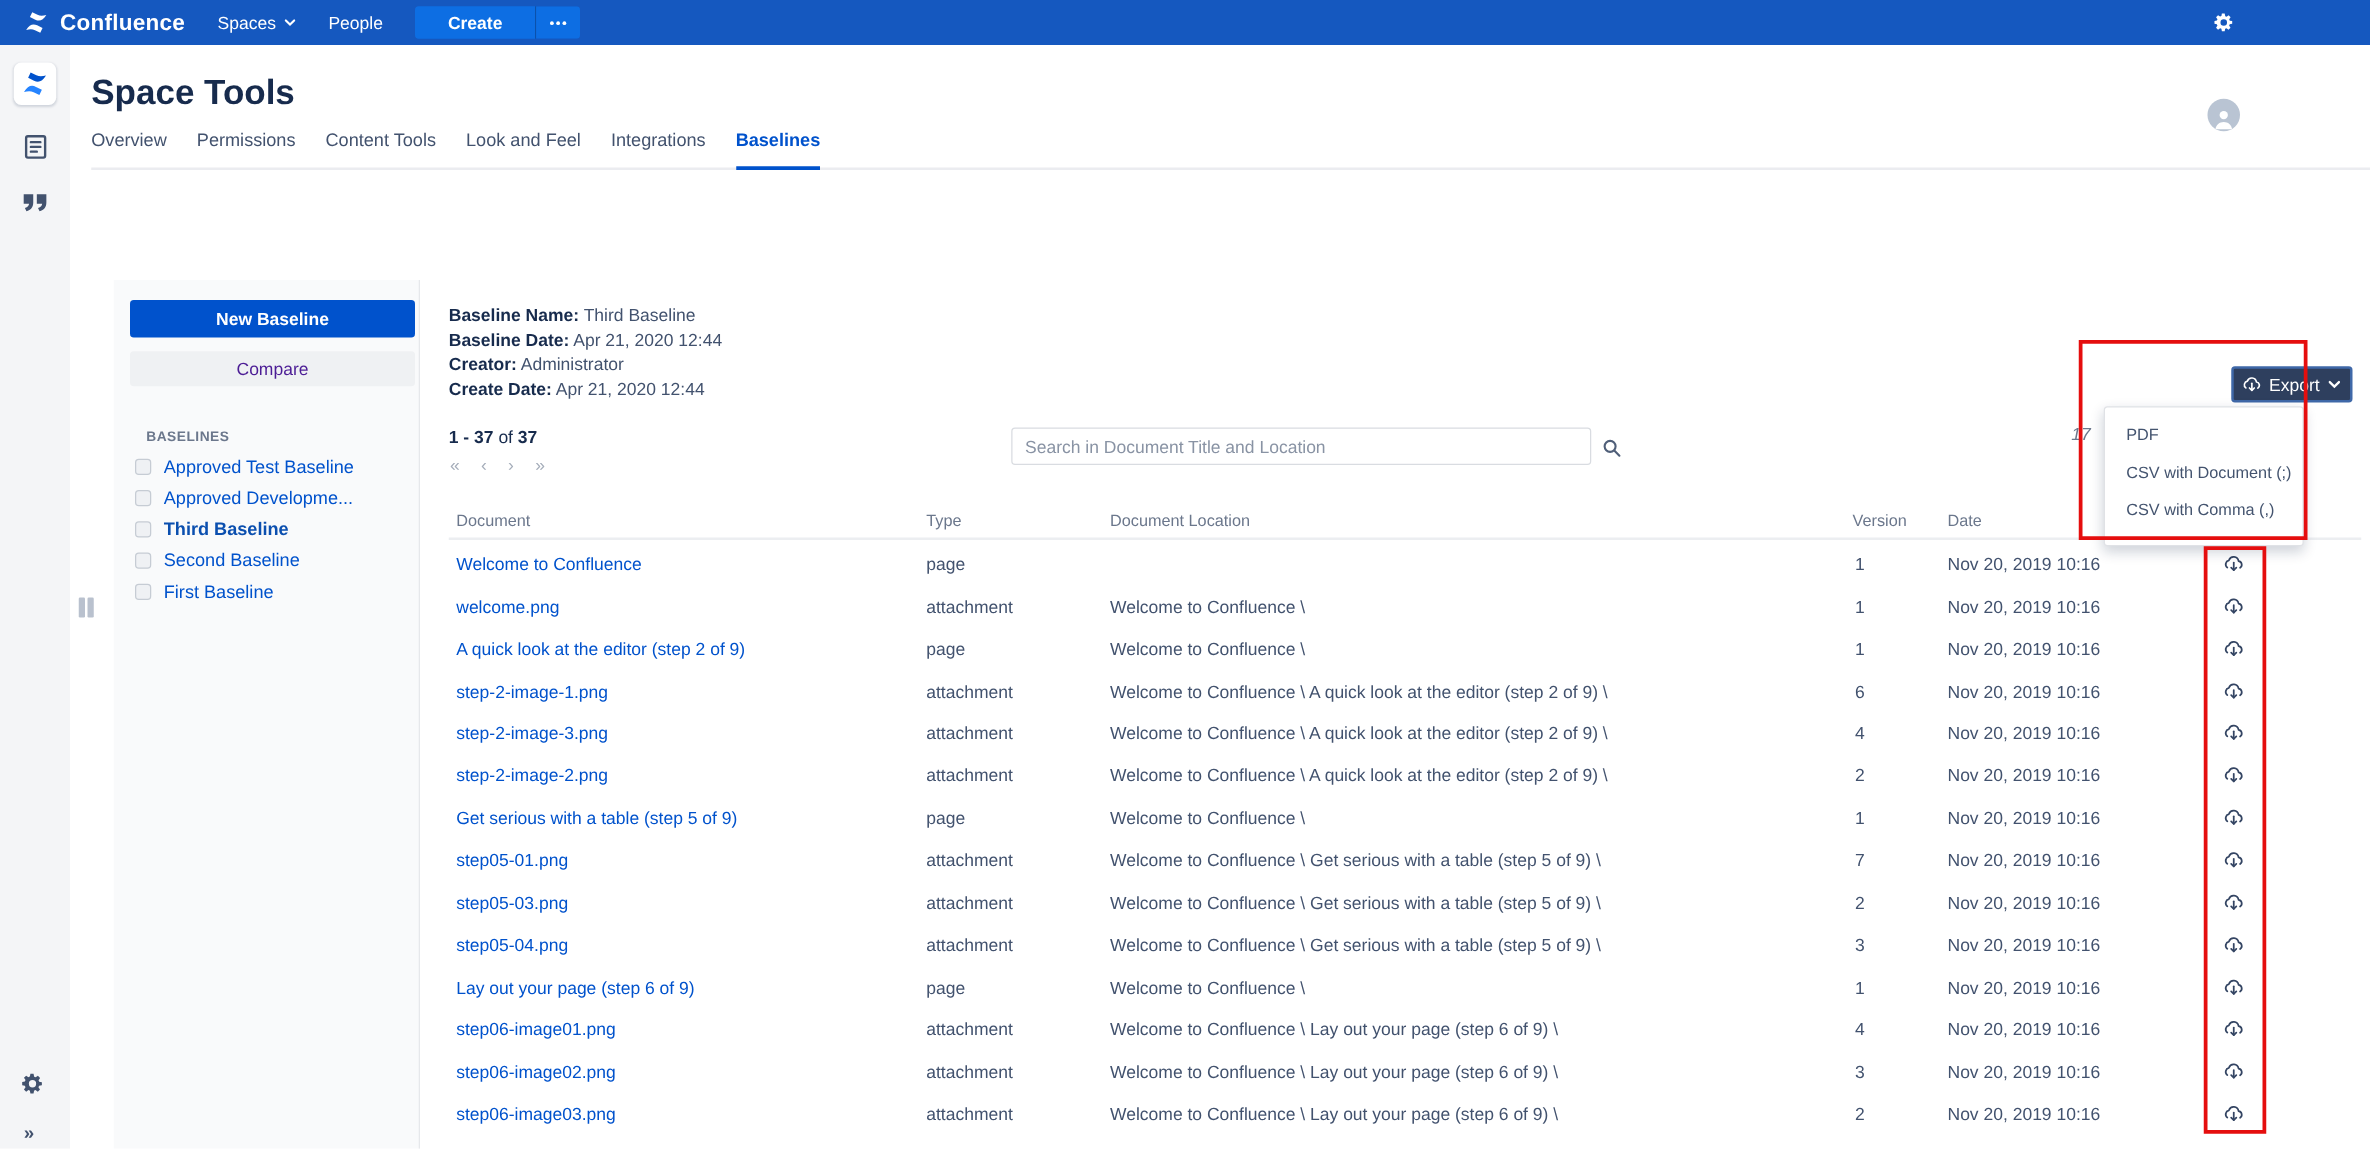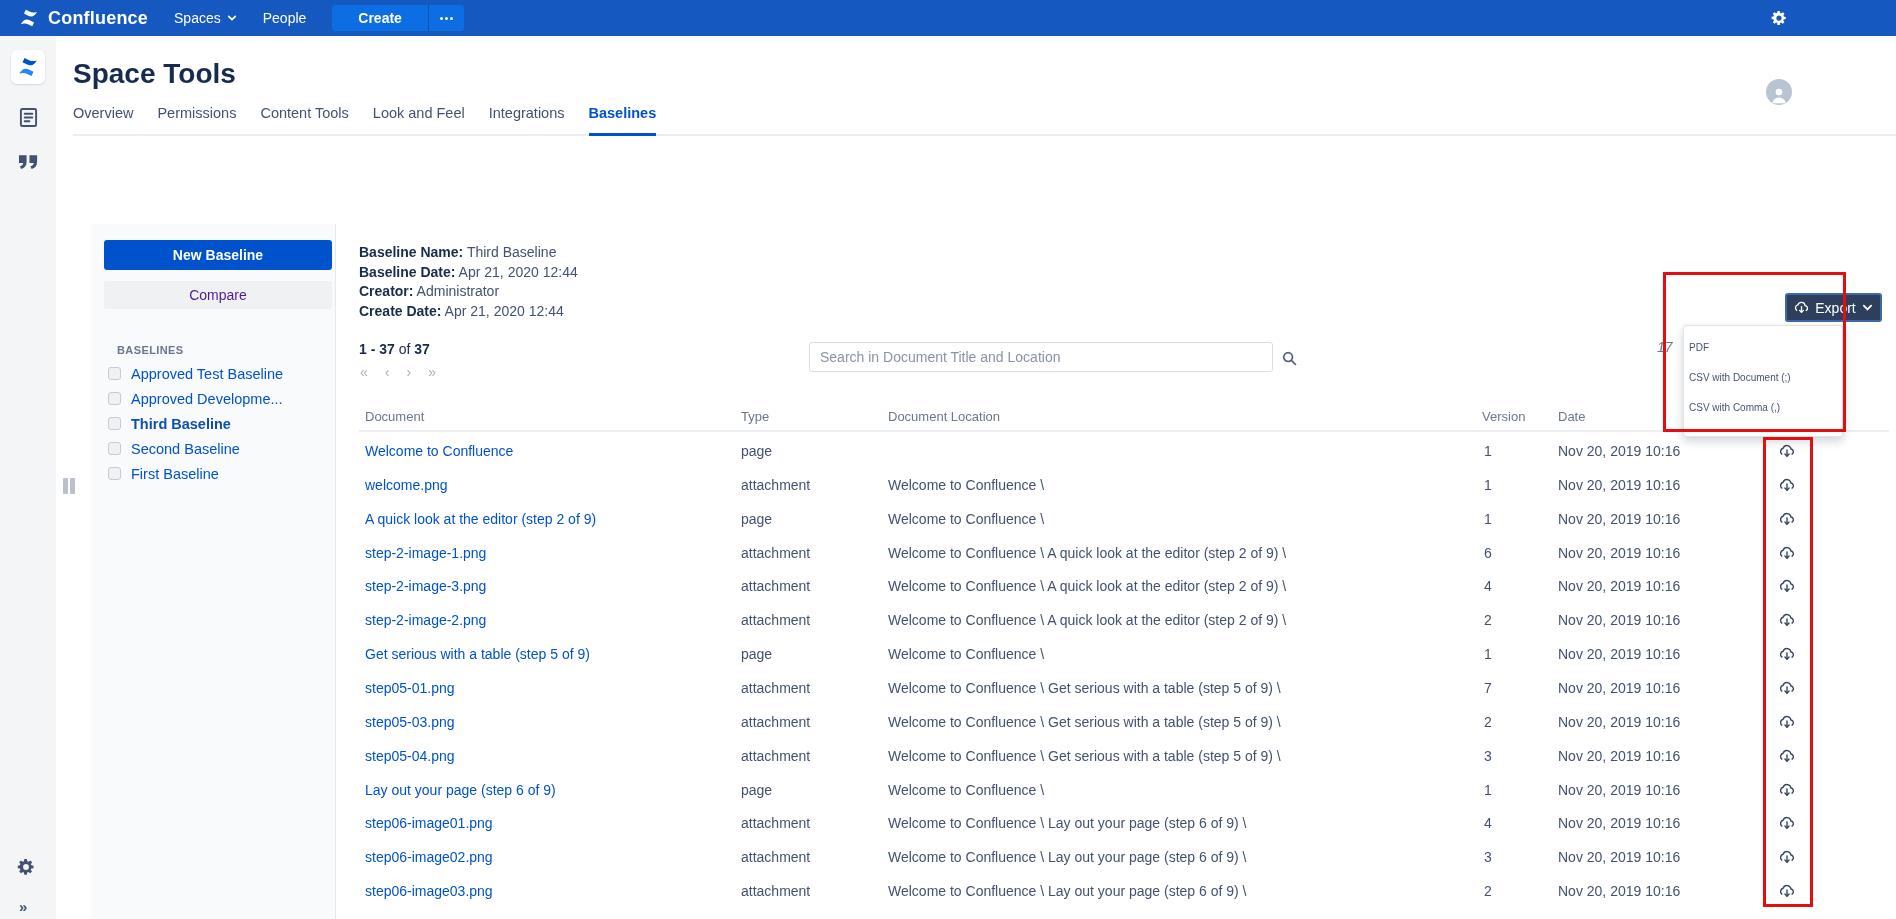--- a/index.html
+++ b/index.html
@@ -74,21 +74,21 @@
     font-family:"Liberation Sans", sans-serif; }
   .doc-search::placeholder { color:#8993A4; }
   .doc-search-icon { position:absolute; left:1281px; top:350px; color:#505F79; cursor:pointer; }
   .partial17 { position:absolute; left:1657px; top:339px; font-size:14px; font-style:italic; color:#6B778C; z-index:1; }
   
   .export-btn { position:absolute; left:1741px; top:293px; width:97px; height:29px; background:var(--export-navy);
     border:2px solid #3F68A8; border-radius:3px; color:#fff; display:flex; align-items:center; justify-content:center;
     gap:6px; font-size:14px; cursor:pointer; z-index:2;margin-left:44px; }
   .export-menu { position:absolute; left:1683px; top:325px; width:160px; height:112px; background:#fff;
     border:1px solid #E0E2E6; border-radius:3px; box-shadow:0 4px 10px rgba(9,30,66,.2); padding:7px 0; z-index:2; }
-  .export-menu .mi { height:30px; line-height:30px; padding-left:5px; font-size:10px; color:#44546F; cursor:pointer; }
+  .export-menu .mi { height:30px; line-height:30px; padding-left:17px; font-size:13px; color:#44546F; cursor:pointer; }
   
   .ann { position:absolute; border:3px solid var(--annotation-red); z-index:5; pointer-events:none; }
   .ann1 { left:1663px; top:272px; width:183px; height:160px; }
   .ann2 { left:1763px; top:437px; width:50px; height:470px; }
   
   .thead { position:absolute; left:359px; top:403px; width:1530px; height:29px; border-bottom:2px solid #ECEEF1;
     font-size:13px; color:#6B778C; }
   .thead span { position:absolute; top:6px; }
   .h-doc{left:6px} .h-type{left:382px} .h-loc{left:529px} .h-ver{left:1123px} .h-date{left:1199px}
   .tbody { position:absolute; left:359px; top:434px; width:1530px; }

